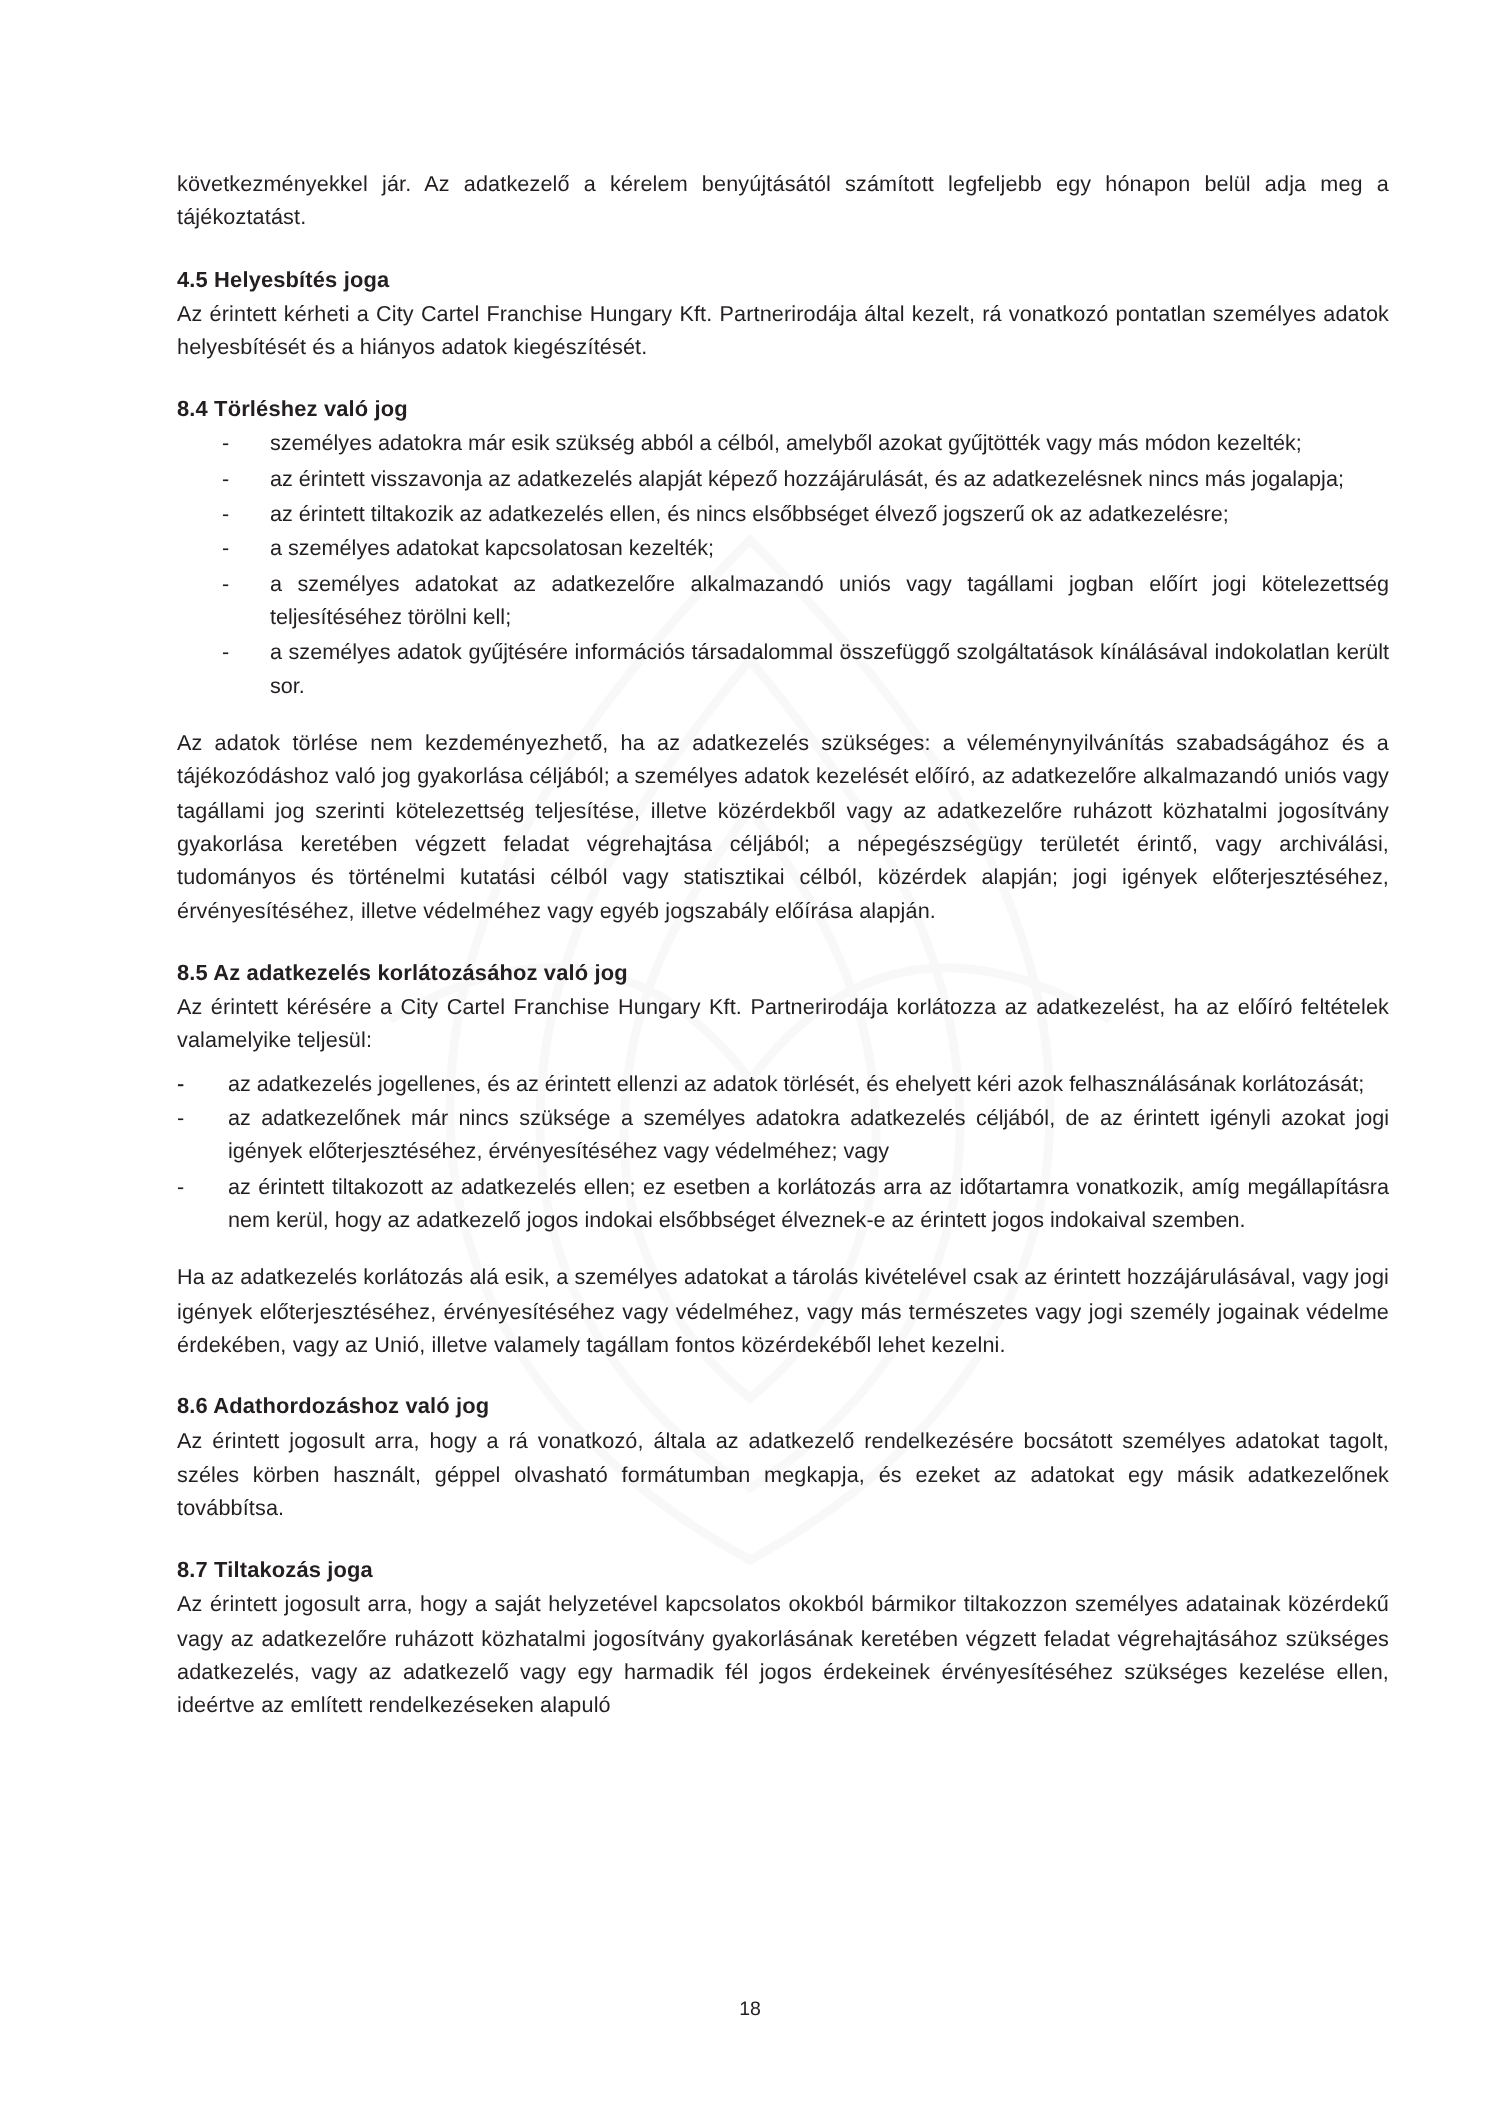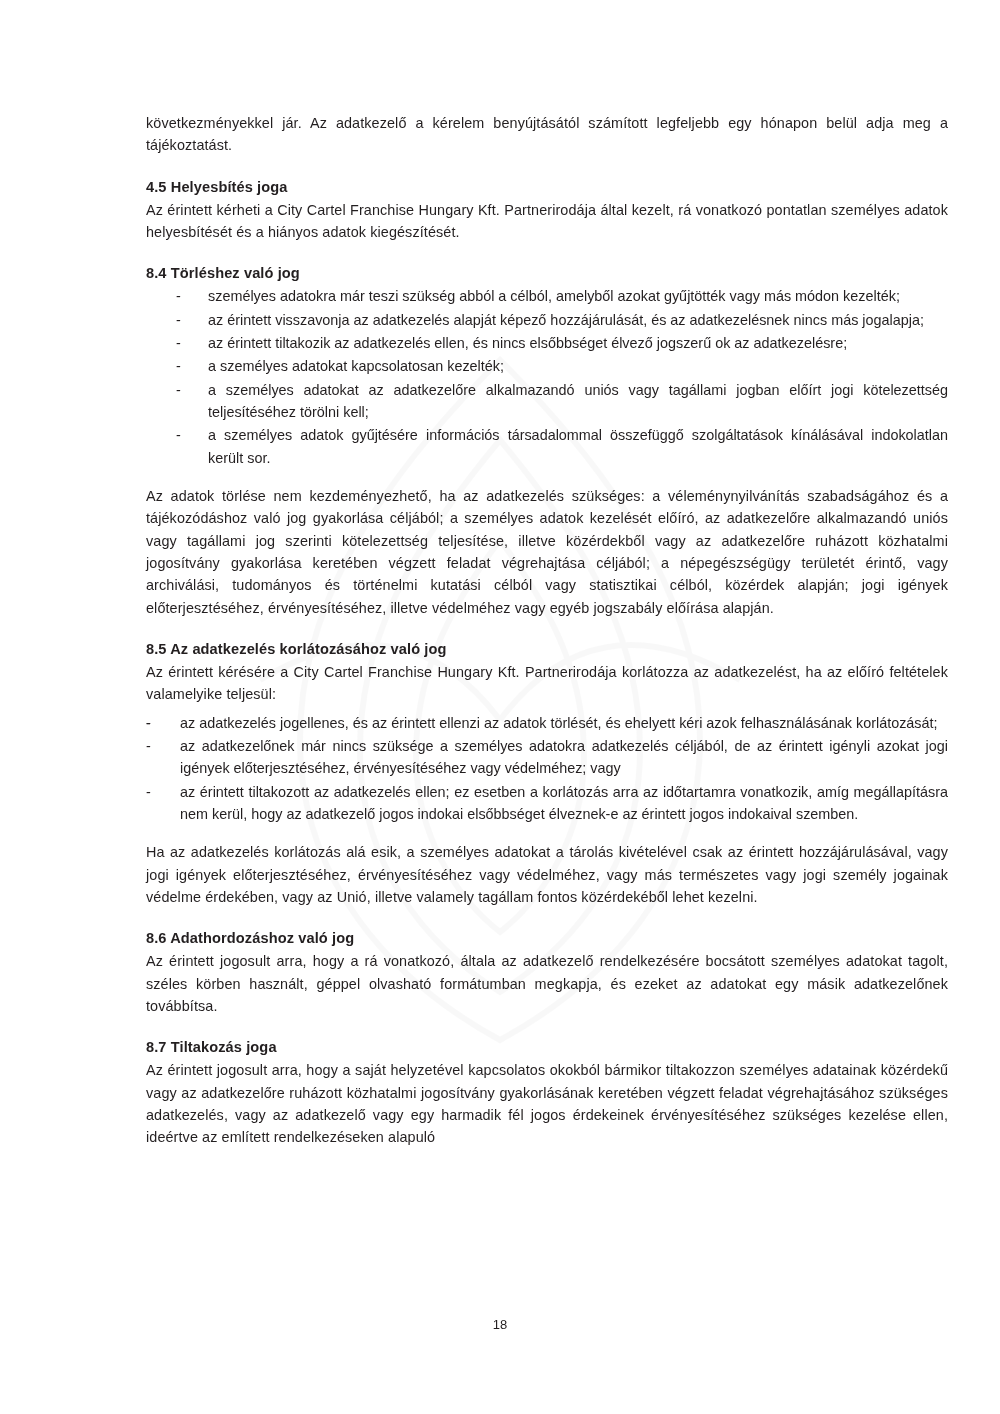--- a/index.html
+++ b/index.html
@@ -25,22 +25,21 @@
     transform: translate(-50%, -50%);
     width: 640px;
     height: 760px;
     opacity: 0.05;
     pointer-events: none;
     z-index: 0;
   }
   .content {
     position: relative;
     z-index: 1;
-    padding: 112px 52px 0 118px;
-    margin-left: 28px;
+    padding: 112px 74px 0 118px;
   }
   p {
     margin: 0 0 0 0;
     font-size: 14.4px;
     line-height: 1.55;
     text-align: justify;
     color: #231f20;
     letter-spacing: 0.1px;
   }
   .para {
@@ -81,21 +80,21 @@
     left: 0;
     top: 0;
   }
   ul.dash-list.indent-wide li .dash {
     left: 30px;
   }
   .footer {
     position: absolute;
     left: 0;
     right: 0;
-    bottom: 82px;
+    bottom: 68px;
     text-align: center;
     font-size: 13px;
     color: #231f20;
     z-index: 1;
   }
 </style>
 </head>
 <body>
 
 <div class="page">
@@ -115,21 +114,21 @@
     <p class="para">következményekkel jár. Az adatkezelő a kérelem benyújtásától számított legfeljebb egy hónapon belül adja meg a tájékoztatást.</p>
 
     <div class="heading-block">
       <h2 class="heading">4.5 Helyesbítés joga</h2>
       <p class="para">Az érintett kérheti a City Cartel Franchise Hungary Kft. Partnerirodája által kezelt, rá vonatkozó pontatlan személyes adatok helyesbítését és a hiányos adatok kiegészítését.</p>
     </div>
 
     <div class="heading-block">
       <h2 class="heading">8.4  Törléshez való jog</h2>
       <ul class="dash-list indent-wide">
-        <li><span class="dash">-</span><span>személyes adatokra már teszi szükség abból a célból, amelyből azokat gyűjtötték vagy más módon kezelték;</span></li>
+        <li><span class="dash">-</span><span>személyes adatokra már esik szükség abból a célból, amelyből azokat gyűjtötték vagy más módon kezelték;</span></li>
         <li><span class="dash">-</span><span>az érintett visszavonja az adatkezelés alapját képező hozzájárulását, és az adatkezelésnek nincs más jogalapja;</span></li>
         <li><span class="dash">-</span><span>az érintett tiltakozik az adatkezelés ellen, és nincs elsőbbséget élvező jogszerű ok az adatkezelésre;</span></li>
         <li><span class="dash">-</span><span>a személyes adatokat kapcsolatosan kezelték;</span></li>
         <li><span class="dash">-</span><span>a személyes adatokat az adatkezelőre alkalmazandó uniós vagy tagállami jogban előírt jogi kötelezettség teljesítéséhez törölni kell;</span></li>
         <li><span class="dash">-</span><span>a személyes adatok gyűjtésére információs társadalommal összefüggő szolgáltatások kínálásával indokolatlan került sor.</span></li>
       </ul>
       <p class="para">Az adatok törlése nem kezdeményezhető, ha az adatkezelés szükséges: a véleménynyilvánítás szabadságához és a tájékozódáshoz való jog gyakorlása céljából; a személyes adatok kezelését előíró, az adatkezelőre alkalmazandó uniós vagy tagállami jog szerinti kötelezettség teljesítése, illetve közérdekből vagy az adatkezelőre ruházott közhatalmi jogosítvány gyakorlása keretében végzett feladat végrehajtása céljából; a népegészségügy területét érintő, vagy archiválási, tudományos és történelmi kutatási célból vagy statisztikai célból, közérdek alapján;  jogi igények előterjesztéséhez, érvényesítéséhez, illetve védelméhez vagy egyéb jogszabály előírása alapján.</p>
     </div>
 
     <div class="heading-block">

